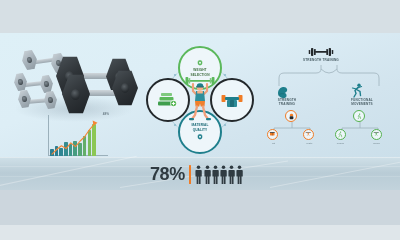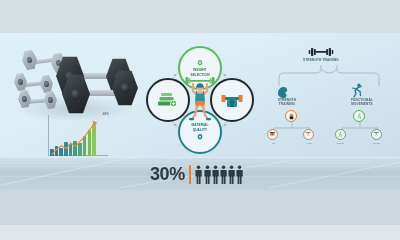--- a/index.html
+++ b/index.html
@@ -371,21 +371,21 @@
         <rect x="2" y="3" width="16" height="1.8" rx=".9" fill="#23282b"></rect>
         <circle cx="10" cy="8" r="2" fill="#54b14f"></circle>
         <path d="M10 10 L7 14 M10 10 L13 14 M7.5 6.5 L6 4.8 M12.5 6.5 L14 4.8" stroke="#54b14f" stroke-width="1.3" fill="none" stroke-linecap="round"></path>
       </svg>
     </div>
     <div class="lbl tiny" style="left:66px;top:96px;width:21px;">Lunge</div>
     <div class="lbl tiny" style="left:102px;top:96px;width:21px;">Rows</div>
   </div>
 
   <div id="kpi">
-    <div class="num">30%</div>
+    <div class="num">78%</div>
     <div class="div"></div>
     <div class="people">
         <svg width="7" height="19" viewBox="0 0 14 38">
           <circle cx="7" cy="4.4" r="3.5" fill="#2f3b42"></circle>
           <path d="M2.1 10h9.8c.9 0 1.6.8 1.6 1.7v11.5h-2.4V38H3.3V23.2H.9V11.7C.9 10.8 1.3 10 2.1 10z" fill="#2f3b42"></path>
           <rect x="6.3" y="23.2" width="1.4" height="14.8" fill="#ccd6dd" opacity=".75"></rect>
         </svg>
         <svg width="7" height="19" viewBox="0 0 14 38">
           <circle cx="7" cy="4.4" r="3.5" fill="#2f3b42"></circle>
           <path d="M2.1 10h9.8c.9 0 1.6.8 1.6 1.7v11.5h-2.4V38H3.3V23.2H.9V11.7C.9 10.8 1.3 10 2.1 10z" fill="#2f3b42"></path>

